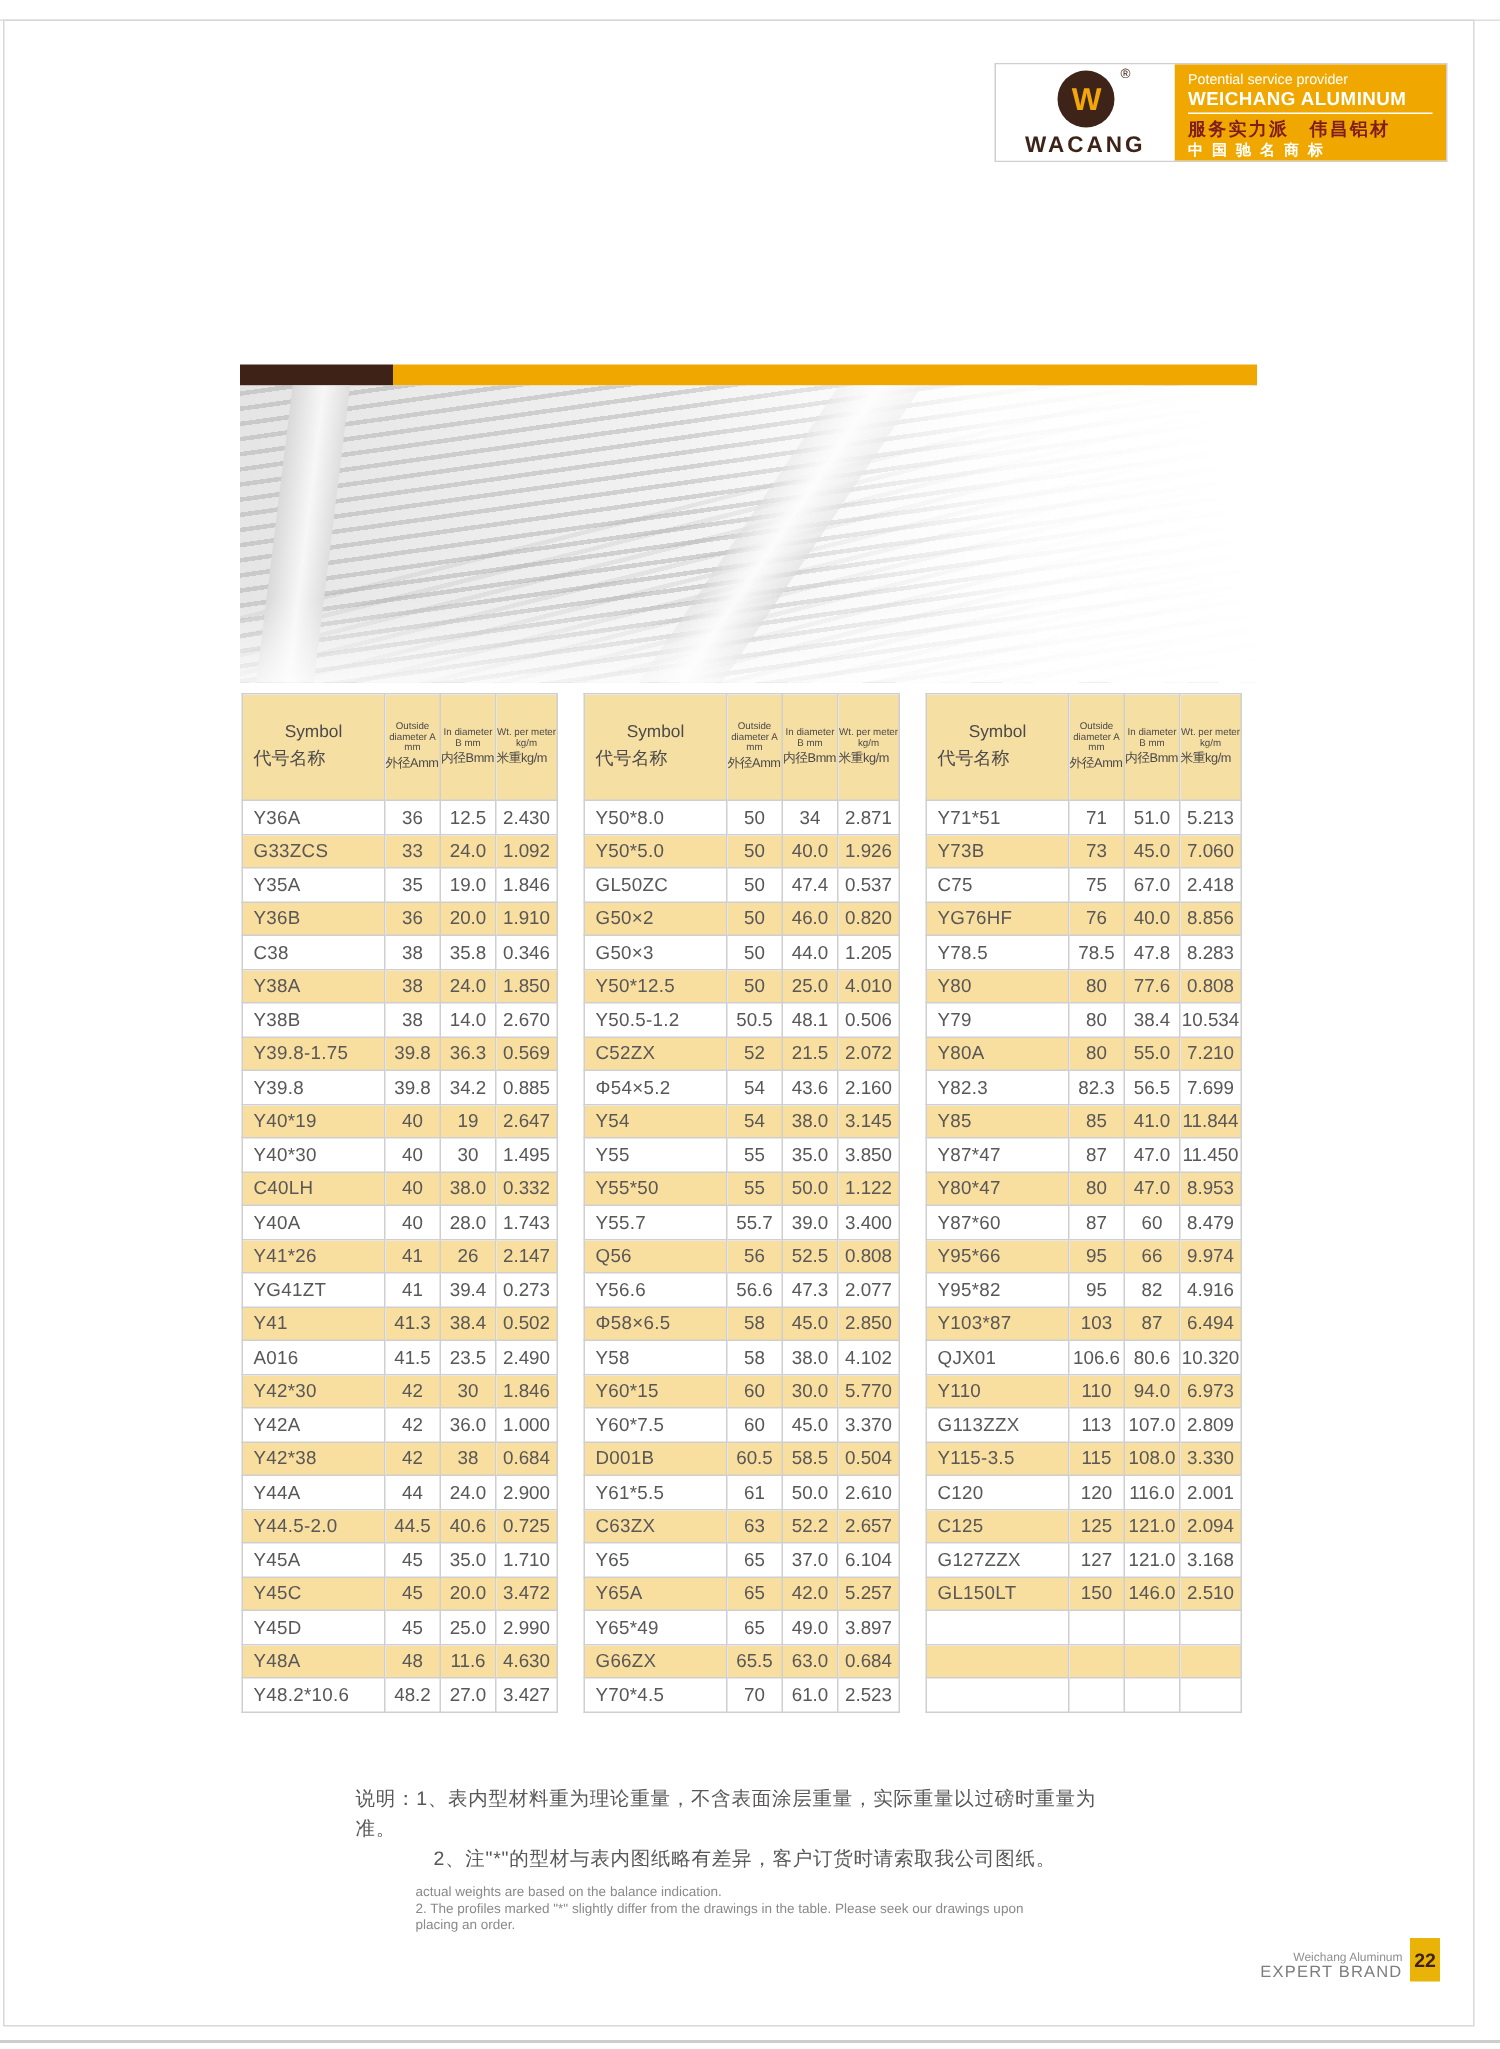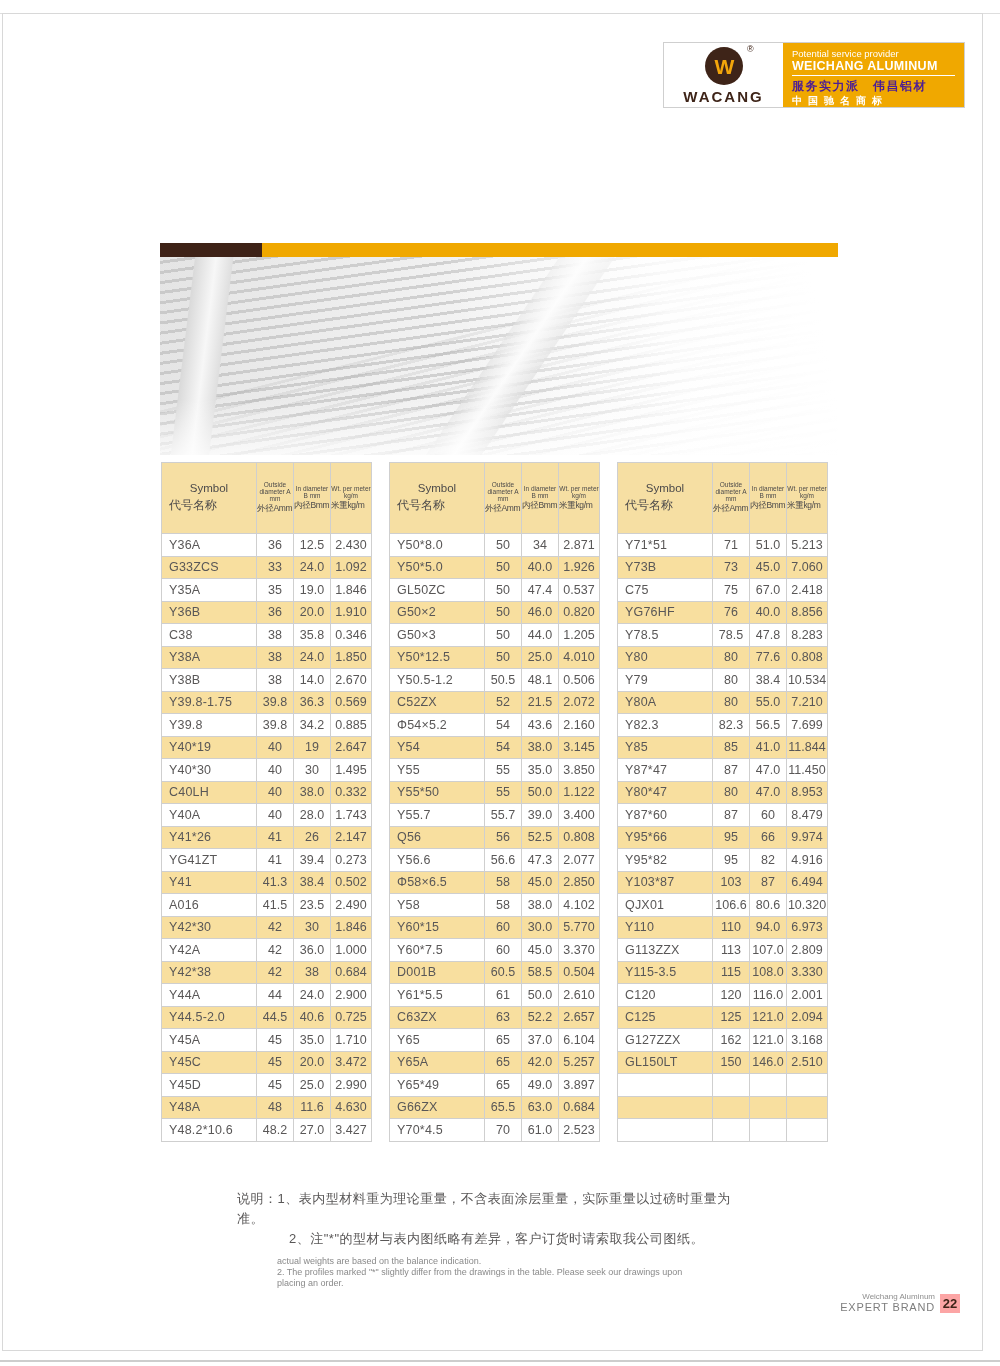--- a/index.html
+++ b/index.html
@@ -16,21 +16,21 @@
   .logo-circle{position:absolute;left:41px;top:4px;width:38px;height:38px;border-radius:50%;
                background:#3e2418;display:flex;align-items:center;justify-content:center;}
   .logo-w{color:#f3a60b;font-weight:bold;font-size:21px;line-height:21px;letter-spacing:-1px;}
   .reg{position:absolute;left:83px;top:1px;font-size:9px;color:#3e2418;}
   .logo-name{position:absolute;bottom:2px;left:0;width:100%;text-align:center;
              font-size:15px;font-weight:bold;color:#3e2418;letter-spacing:2px;}
   .logo-right{flex:1;background:#f0a800;padding:5px 9px 3px;box-sizing:border-box;}
   .lr-t1{font-size:9.5px;color:#fff;line-height:11px;}
   .lr-t2{font-size:12.5px;color:#fff;font-weight:bold;letter-spacing:0.3px;line-height:14px;
          border-bottom:1px solid #fff;padding-bottom:2px;}
-  .lr-t3{font-size:12px;color:#4c1d95;font-weight:bold;margin-top:3px;letter-spacing:1.5px;line-height:14px;}
+  .lr-t3{font-size:12px;color:#7f1d1d;font-weight:bold;margin-top:3px;letter-spacing:1.5px;line-height:14px;}
   .lr-t4{font-size:10px;color:#fff;font-weight:bold;letter-spacing:6px;margin-top:2px;line-height:12px;}
 
   
   .banner{position:absolute;left:160px;top:243px;width:678px;height:212px;}
   .bar-row{display:flex;height:14px;}
   .bar-brown{width:102px;background:#3e2217;}
   .bar-orange{flex:1;background:#f0a800;}
   .photo{position:absolute;left:0;top:14px;width:678px;height:198px;overflow:hidden;
          background:linear-gradient(100deg,#e4e4e4 0%,#f3f3f3 45%,#ffffff 92%);}
   .strips{position:absolute;left:-80px;top:-70px;width:950px;height:360px;transform:rotate(-8deg);
@@ -66,21 +66,21 @@
   .note-cn2{margin-left:52px;}
   .note-en{margin-top:7px;margin-left:18px;font-size:9px;line-height:11px;color:#8a8a8a;}
   .note-en .ind{margin-left:22px;}
 
   
   .footer{position:absolute;left:760px;top:1292px;width:200px;display:flex;justify-content:flex-end;
           align-items:flex-end;gap:5px;}
   .f-text{text-align:right;}
   .f-small{font-size:8px;color:#8f8f8f;line-height:9px;}
   .f-big{font-size:11px;color:#7d7d7d;letter-spacing:0.8px;line-height:12px;}
-  .badge{width:20px;height:19px;background:#fca5a5;color:#3e2418;font-weight:bold;font-size:13px;
+  .badge{width:20px;height:29px;background:#eab308;color:#3e2418;font-weight:bold;font-size:13px;
          display:flex;align-items:center;justify-content:center;}
 </style>
 </head>
 <body>
 
 <div id="page">
   <div class="topline"></div>
   <div class="frame"></div>
   <div class="bottomline"></div>
 
@@ -656,21 +656,21 @@
           <td>2.001</td>
         </tr>
         <tr>
           <td class="sym">C125</td>
           <td>125</td>
           <td>121.0</td>
           <td>2.094</td>
         </tr>
         <tr>
           <td class="sym">G127ZZX</td>
-          <td>162</td>
+          <td>127</td>
           <td>121.0</td>
           <td>3.168</td>
         </tr>
         <tr>
           <td class="sym">GL150LT</td>
           <td>150</td>
           <td>146.0</td>
           <td>2.510</td>
         </tr>
         <tr>

